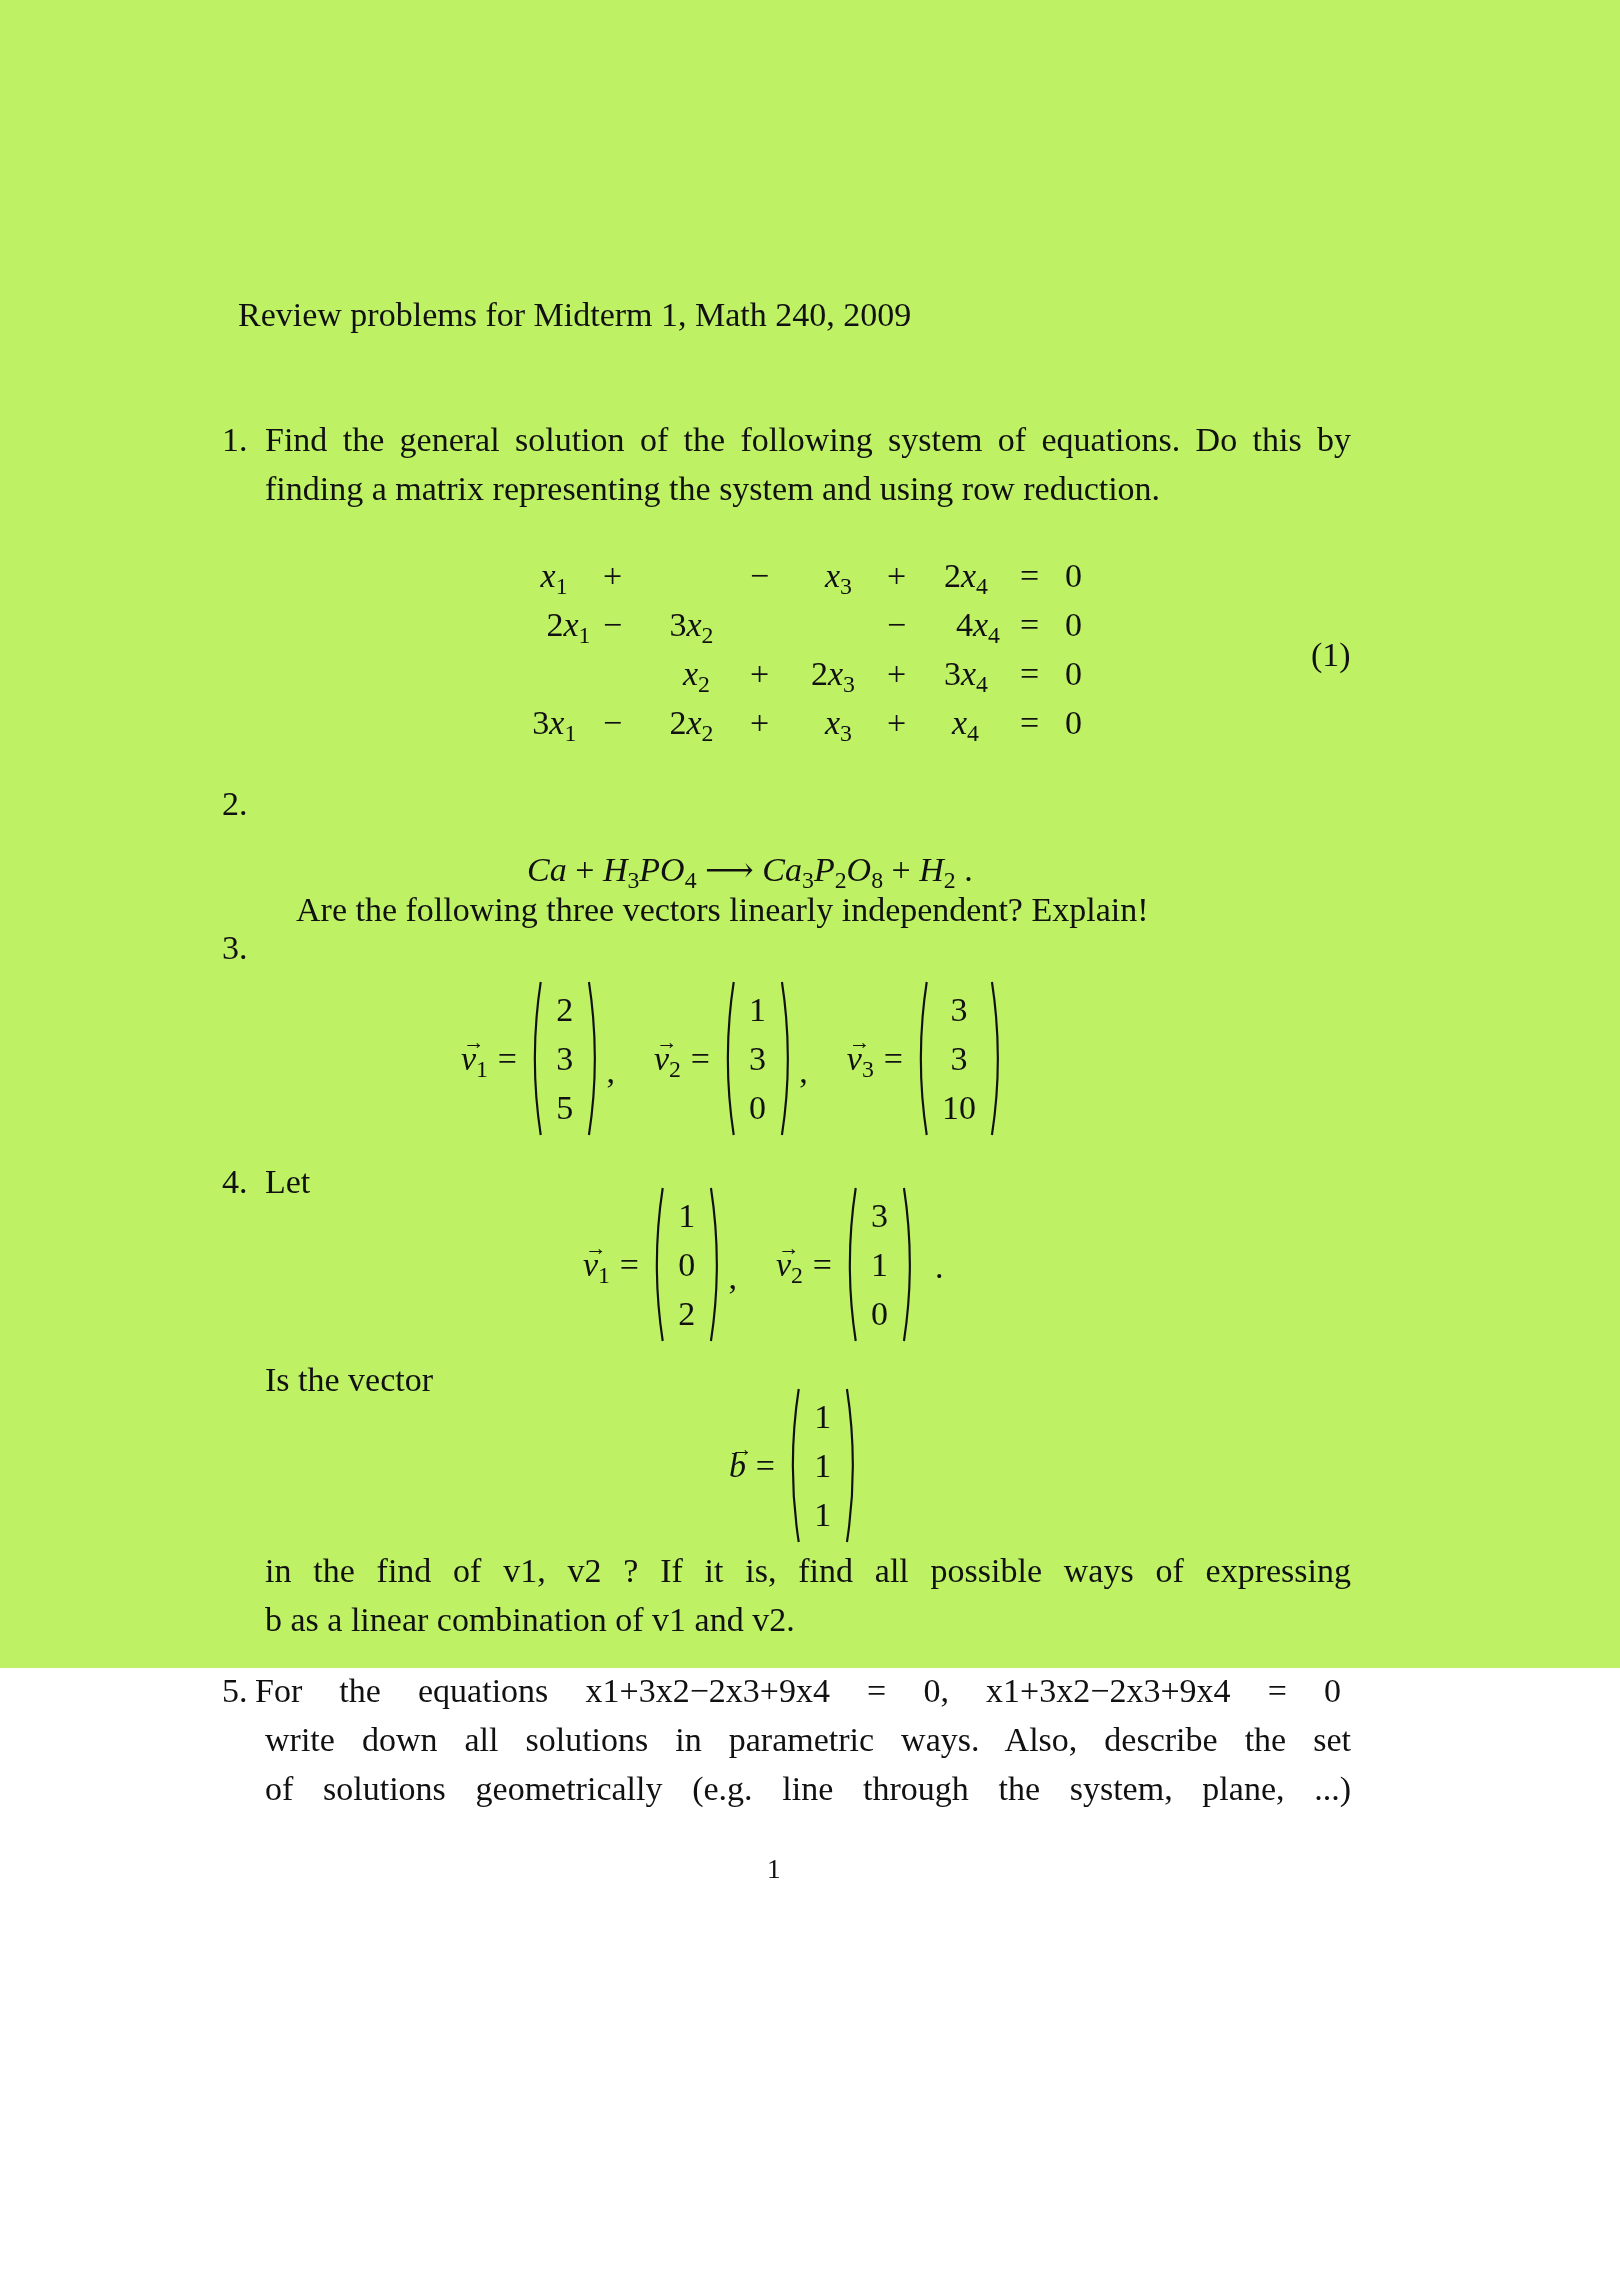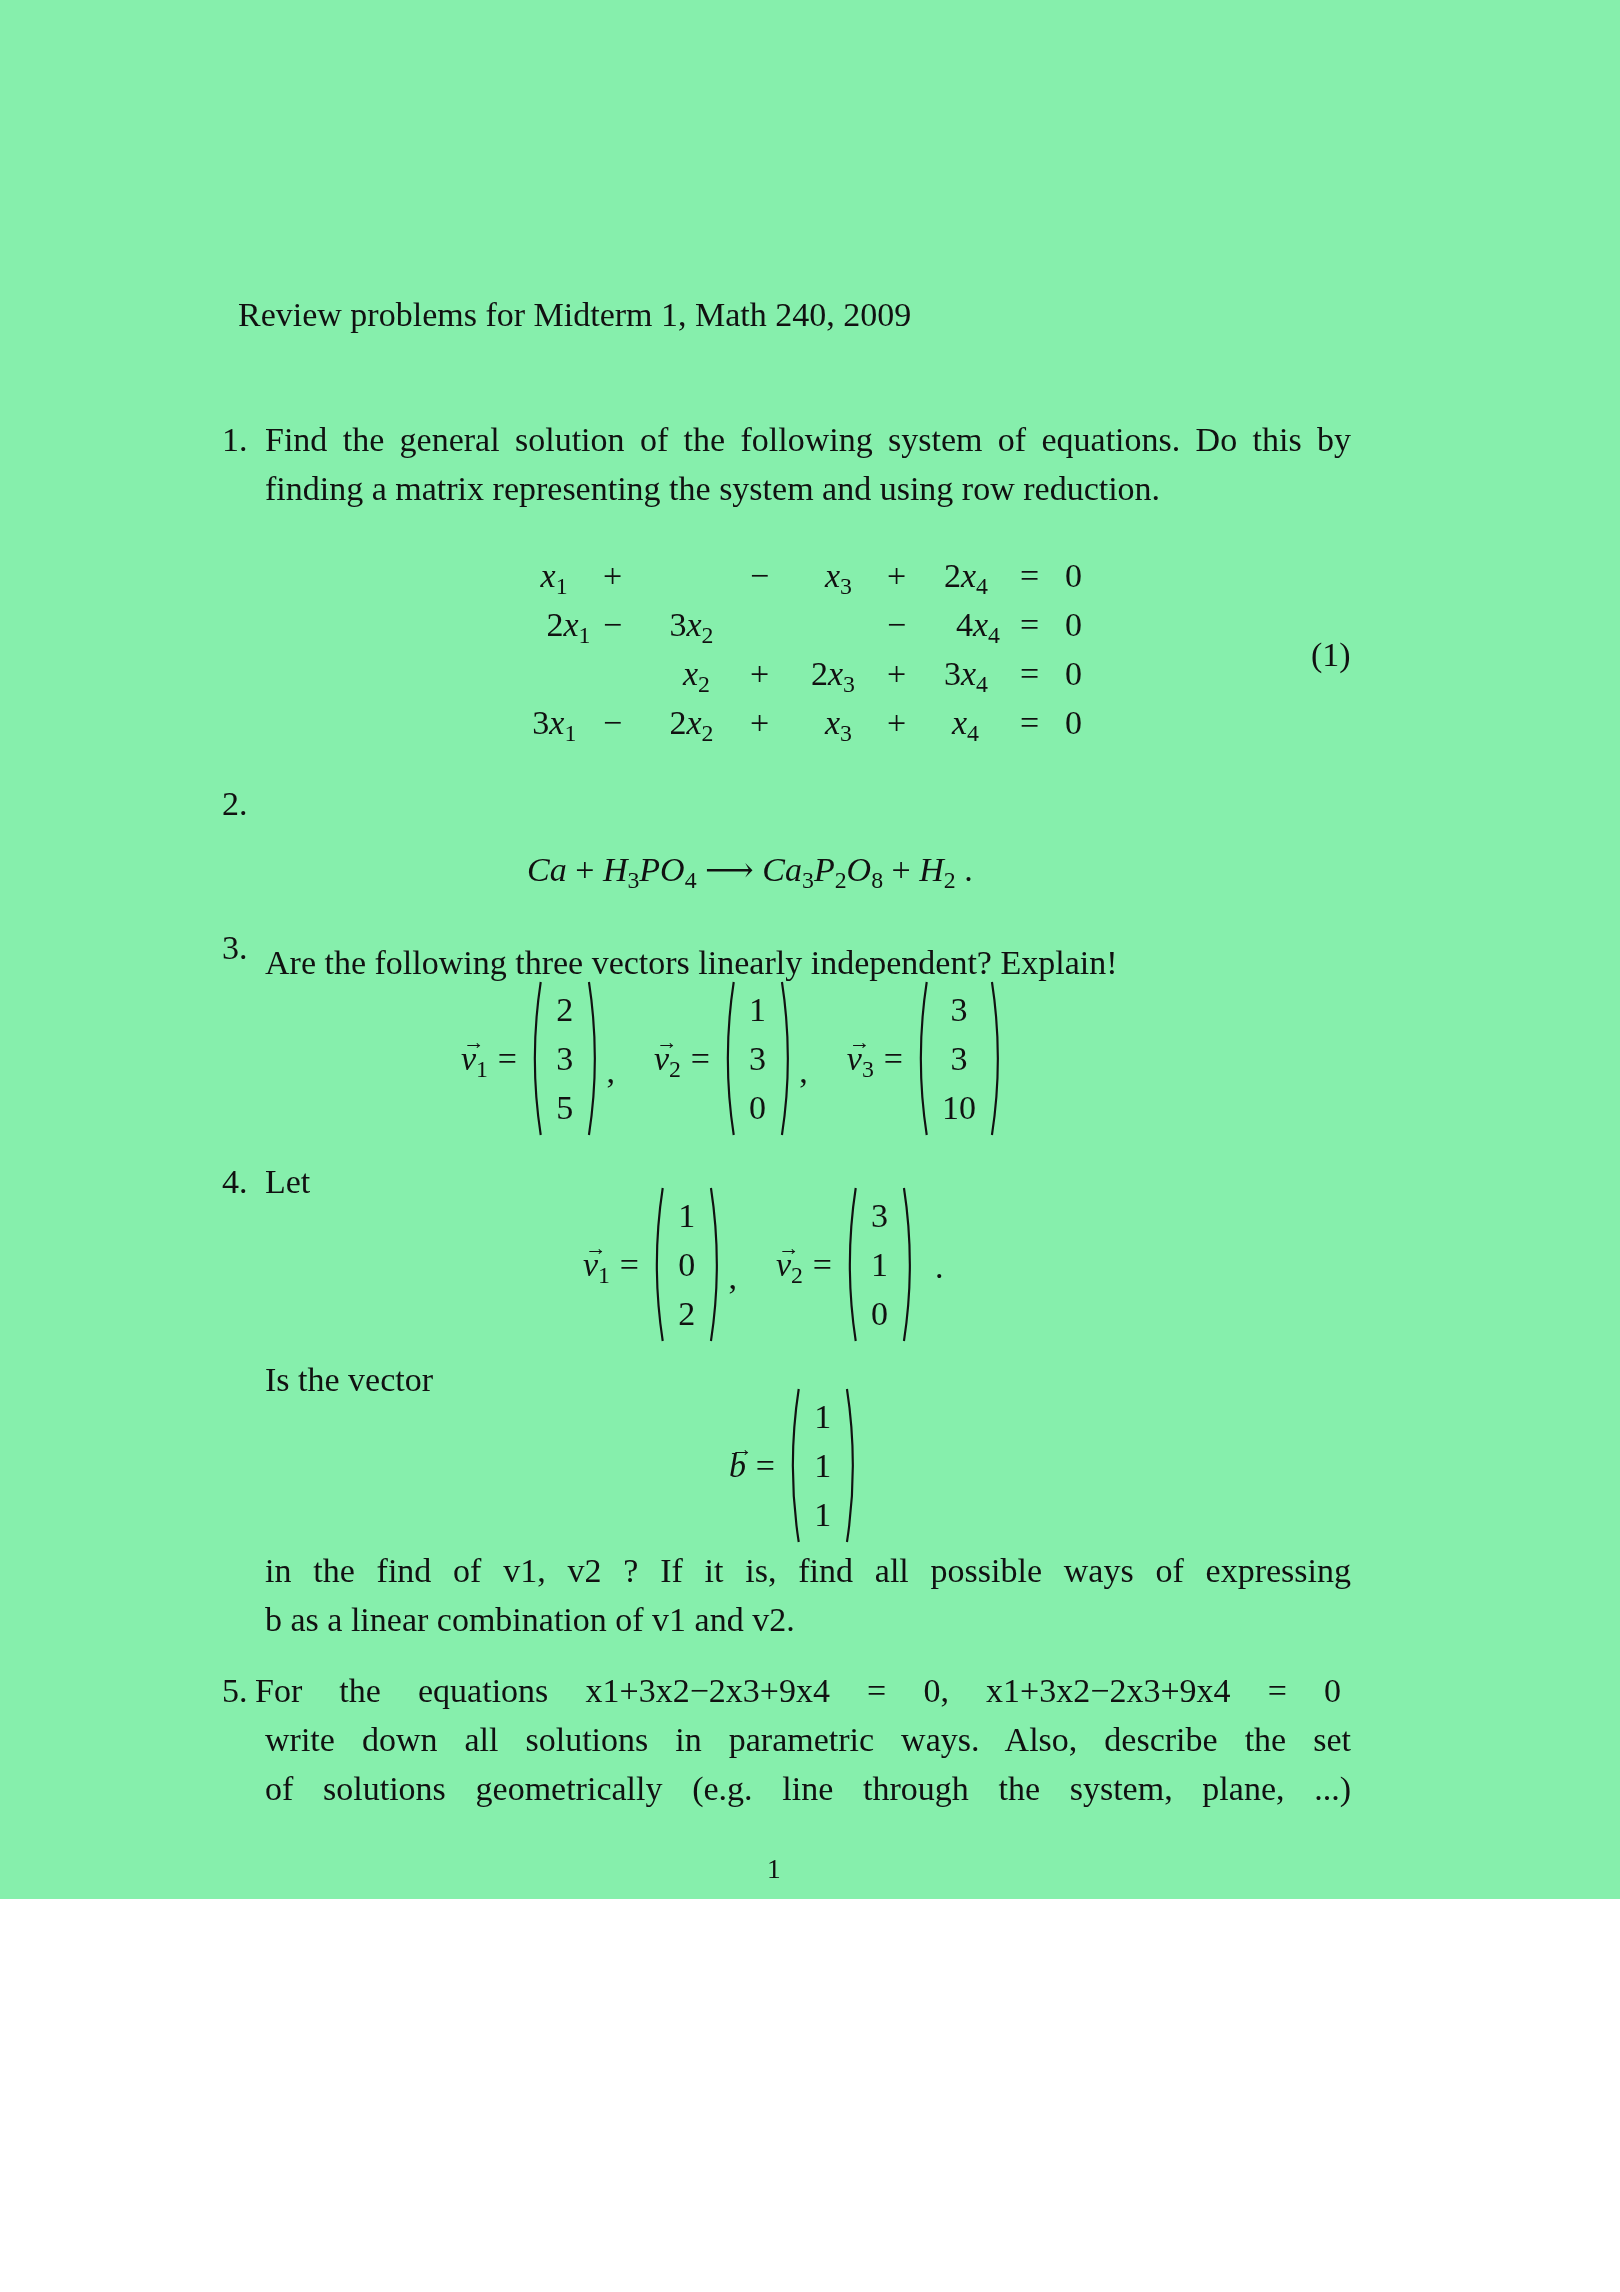--- a/index.html
+++ b/index.html
@@ -1,21 +1,21 @@
 <!DOCTYPE html>
 <html><head>
 <meta charset="utf-8">
 <style>
   html, body { margin: 0; padding: 0; background: #ffffff; }
   body {
     width: 1620px; height: 2293px; position: relative; overflow: hidden;
     font-family: "DejaVu Serif", "Liberation Serif", serif;
     color: #111111;
   }
-  .page { position: absolute; left: 0; top: 0; width: 1620px; height: 1899px; background: #86efac; }
+  .page { position: absolute; left: 0; top: 0; width: 1620px; height: 1668px; background: #bef264; }
   .abs { position: absolute; white-space: nowrap; }
   .txt { font-family: "Liberation Serif", "DejaVu Serif", serif; font-size: 34px; line-height: 49px; }
   .title { left: 238px; top: 290px; }
   .num { position: absolute; left: 222px; }
   .para { position: absolute; left: 265px; width: 1086px; text-align: justify; text-align-last: left; white-space: normal; }
   .math { font-family: "Liberation Serif", "DejaVu Serif", serif; font-style: italic; }
   .rm { font-style: normal; }
   sub { font-size: 0.7em; vertical-align: -0.3em; line-height: 0; font-style: normal; }
   
   .eqsys { position: absolute; left: 510px; top: 557px; font-size: 34px; }
@@ -84,21 +84,21 @@
       <span class="cell rm" style="left:505px;width:29px;">=</span>
       <span class="cell rm" style="left:549px;width:29px;">0</span>
     </div>
   </div>
   <div class="abs eqnum txt">(1)</div>
 
   <div class="num txt" style="top:779px;">2.</div>
   <div class="abs math" style="left:527px; top:849px; font-size:34px;">Ca <span class="rm">+</span> H<sub>3</sub>PO<sub>4</sub> <span class="rm">⟶</span> Ca<sub>3</sub>P<sub>2</sub>O<sub>8</sub> <span class="rm">+</span> H<sub>2</sub> <span class="rm">.</span></div>
 
   <div class="num txt" style="top:923px;">3.</div>
-  <div class="para txt" style="top:938px;">Are the following three vectors linearly independent? Explain!</div>
+  <div class="para txt" style="top:885px;margin-left:31px;">Are the following three vectors linearly independent? Explain!</div>
 
   <div class="vec math" style="left:461px; top:980px;">
     <span class="vecname"><span class="arrow">→</span>v<sub>1</sub></span>
     <span class="eq">=</span>
     <span class="paren">
         <svg width="15.7" height="157" viewBox="0 0 16 160">
           <path d="M14 2 Q2 80 14 158" fill="none" stroke="#111" stroke-width="2.2"></path>
         </svg>
       </span>
     <span class="col rm">

